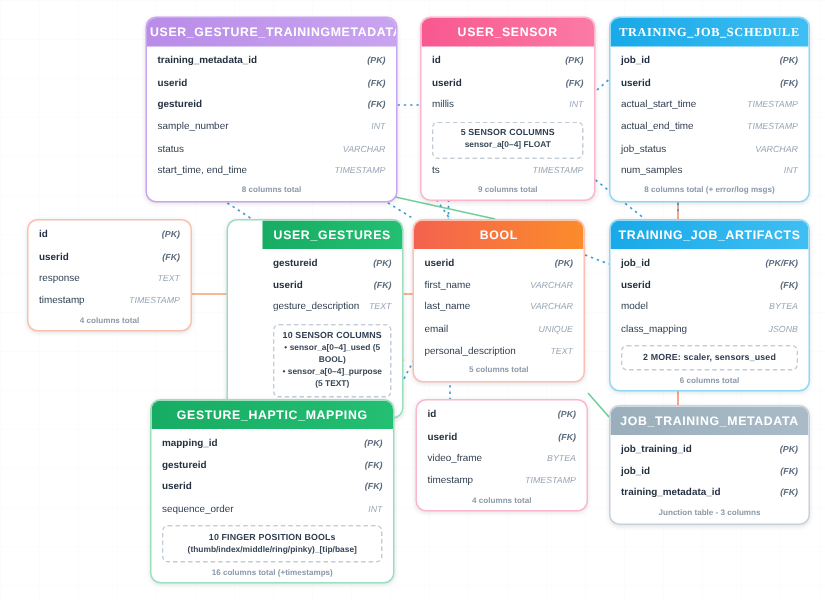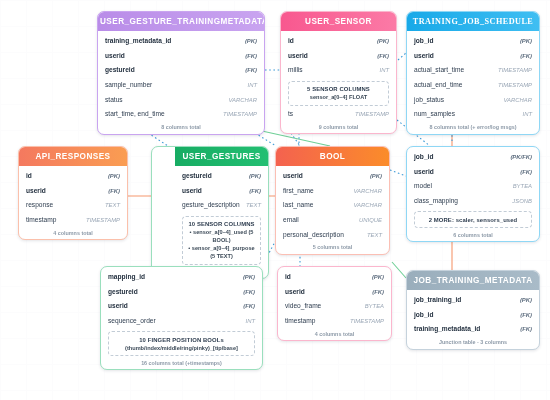--- a/index.html
+++ b/index.html
@@ -210,21 +210,20 @@
             <span class="col-type">VARCHAR</span>
           </div>
           <div class="col-row">
             <span class="col-name">num_samples</span>
             <span class="col-type">INT</span>
           </div>
         </div>
         <div class="table-footer">8 columns total (+ error/log msgs)</div>
       </div>
       <div class="table-card" style="left: 18px; top: 146px; width: 110px; border: 1px solid rgb(251, 192, 171);">
-        <div class="table-header" style="background: linear-gradient(90deg, rgb(244, 121, 95), rgb(250, 157, 82));">API_RESPONSES</div>
         <div class="table-body">
           <div class="col-row">
             <span class="col-name pk">id</span>
             <span class="col-type pk-type">(PK)</span>
           </div>
           <div class="col-row">
             <span class="col-name pk">userid</span>
             <span class="col-type pk-type">(FK)</span>
           </div>
           <div class="col-row">
@@ -281,20 +280,21 @@
             <span class="col-type">UNIQUE</span>
           </div>
           <div class="col-row">
             <span class="col-name">personal_description</span>
             <span class="col-type">TEXT</span>
           </div>
         </div>
         <div class="table-footer">5 columns total</div>
       </div>
       <div class="table-card" style="left: 406px; top: 146px; width: 134px; border: 1px solid rgb(143, 215, 245);">
+        <div class="table-header" style="background: linear-gradient(90deg, rgb(24, 169, 232), rgb(63, 190, 242));">TRAINING_JOB_ARTIFACTS</div>
         <div class="table-body">
           <div class="col-row">
             <span class="col-name pk">job_id</span>
             <span class="col-type pk-type">(PK/FK)</span>
           </div>
           <div class="col-row">
             <span class="col-name pk">userid</span>
             <span class="col-type pk-type">(FK)</span>
           </div>
           <div class="col-row">
@@ -305,20 +305,21 @@
             <span class="col-name">class_mapping</span>
             <span class="col-type">JSONB</span>
           </div>
           <div class="group-box">
             <div class="group-title">2 MORE: scaler, sensors_used</div>
           </div>
         </div>
         <div class="table-footer">6 columns total</div>
       </div>
       <div class="table-card" style="left: 100px; top: 266px; width: 163px; border: 1px solid rgb(154, 223, 189);">
+        <div class="table-header" style="background: linear-gradient(90deg, rgb(23, 172, 99), rgb(35, 191, 114));">GESTURE_HAPTIC_MAPPING</div>
         <div class="table-body">
           <div class="col-row">
             <span class="col-name pk">mapping_id</span>
             <span class="col-type pk-type">(PK)</span>
           </div>
           <div class="col-row">
             <span class="col-name pk">gestureid</span>
             <span class="col-type pk-type">(FK)</span>
           </div>
           <div class="col-row">

